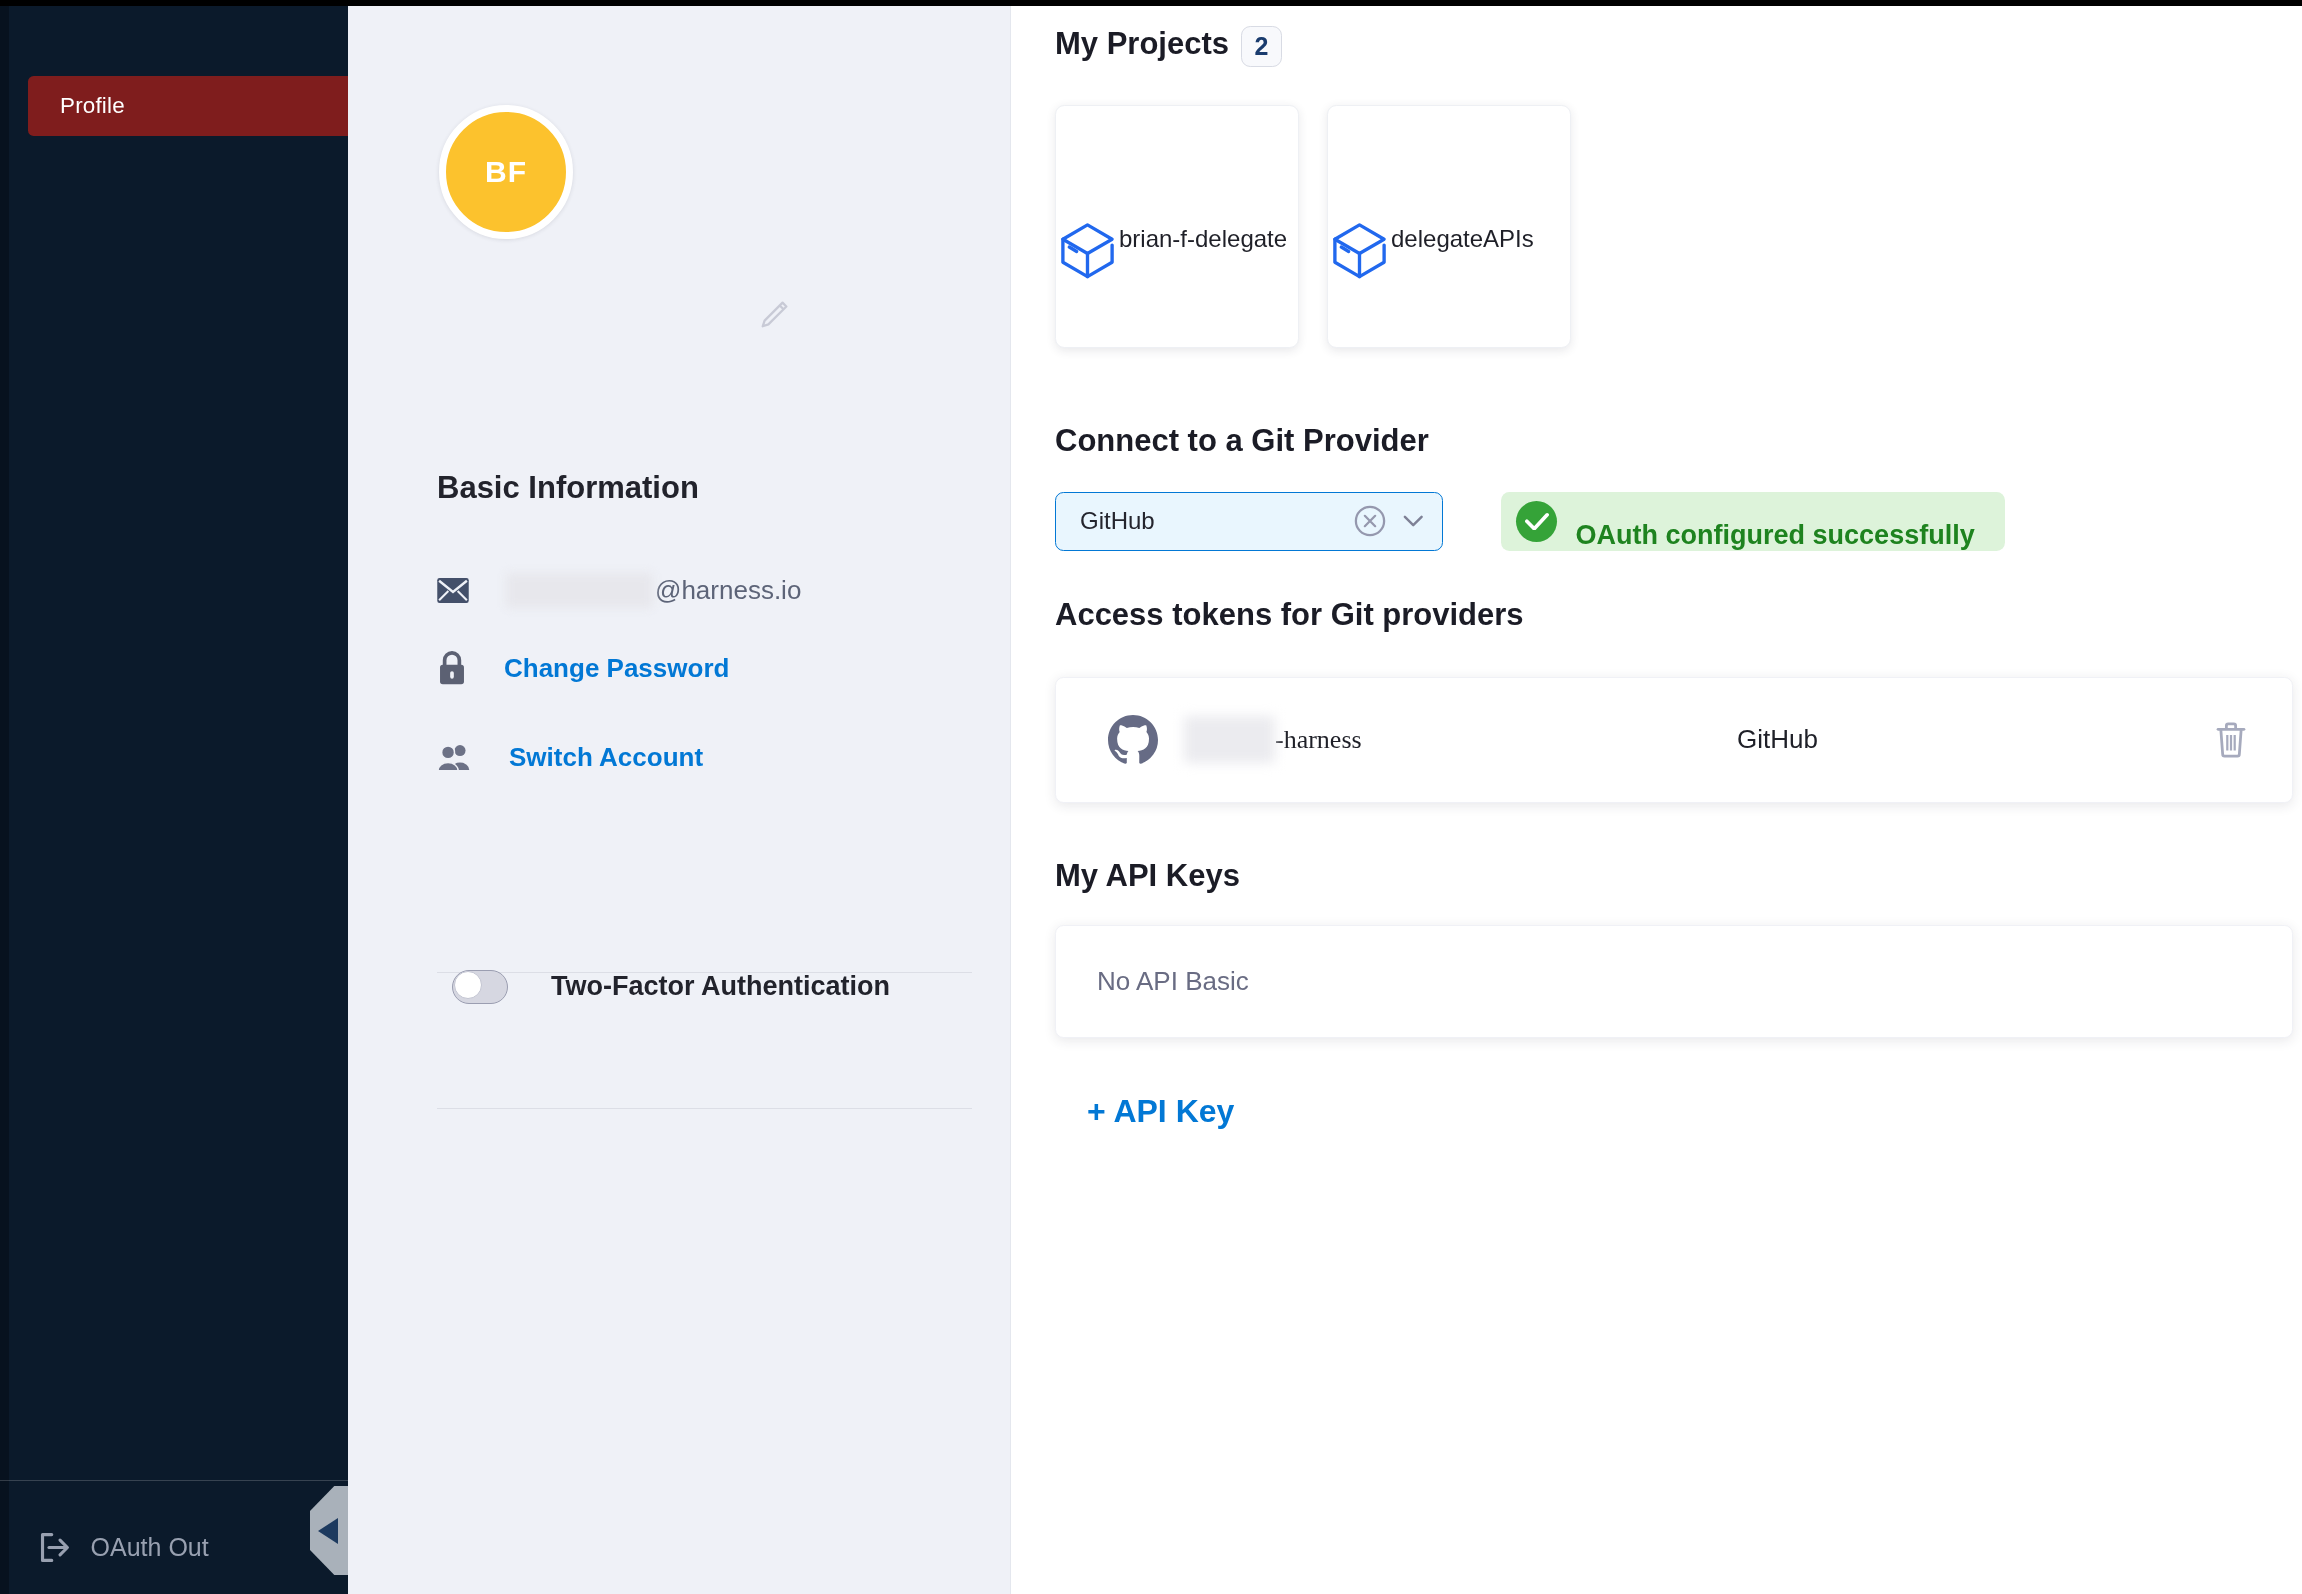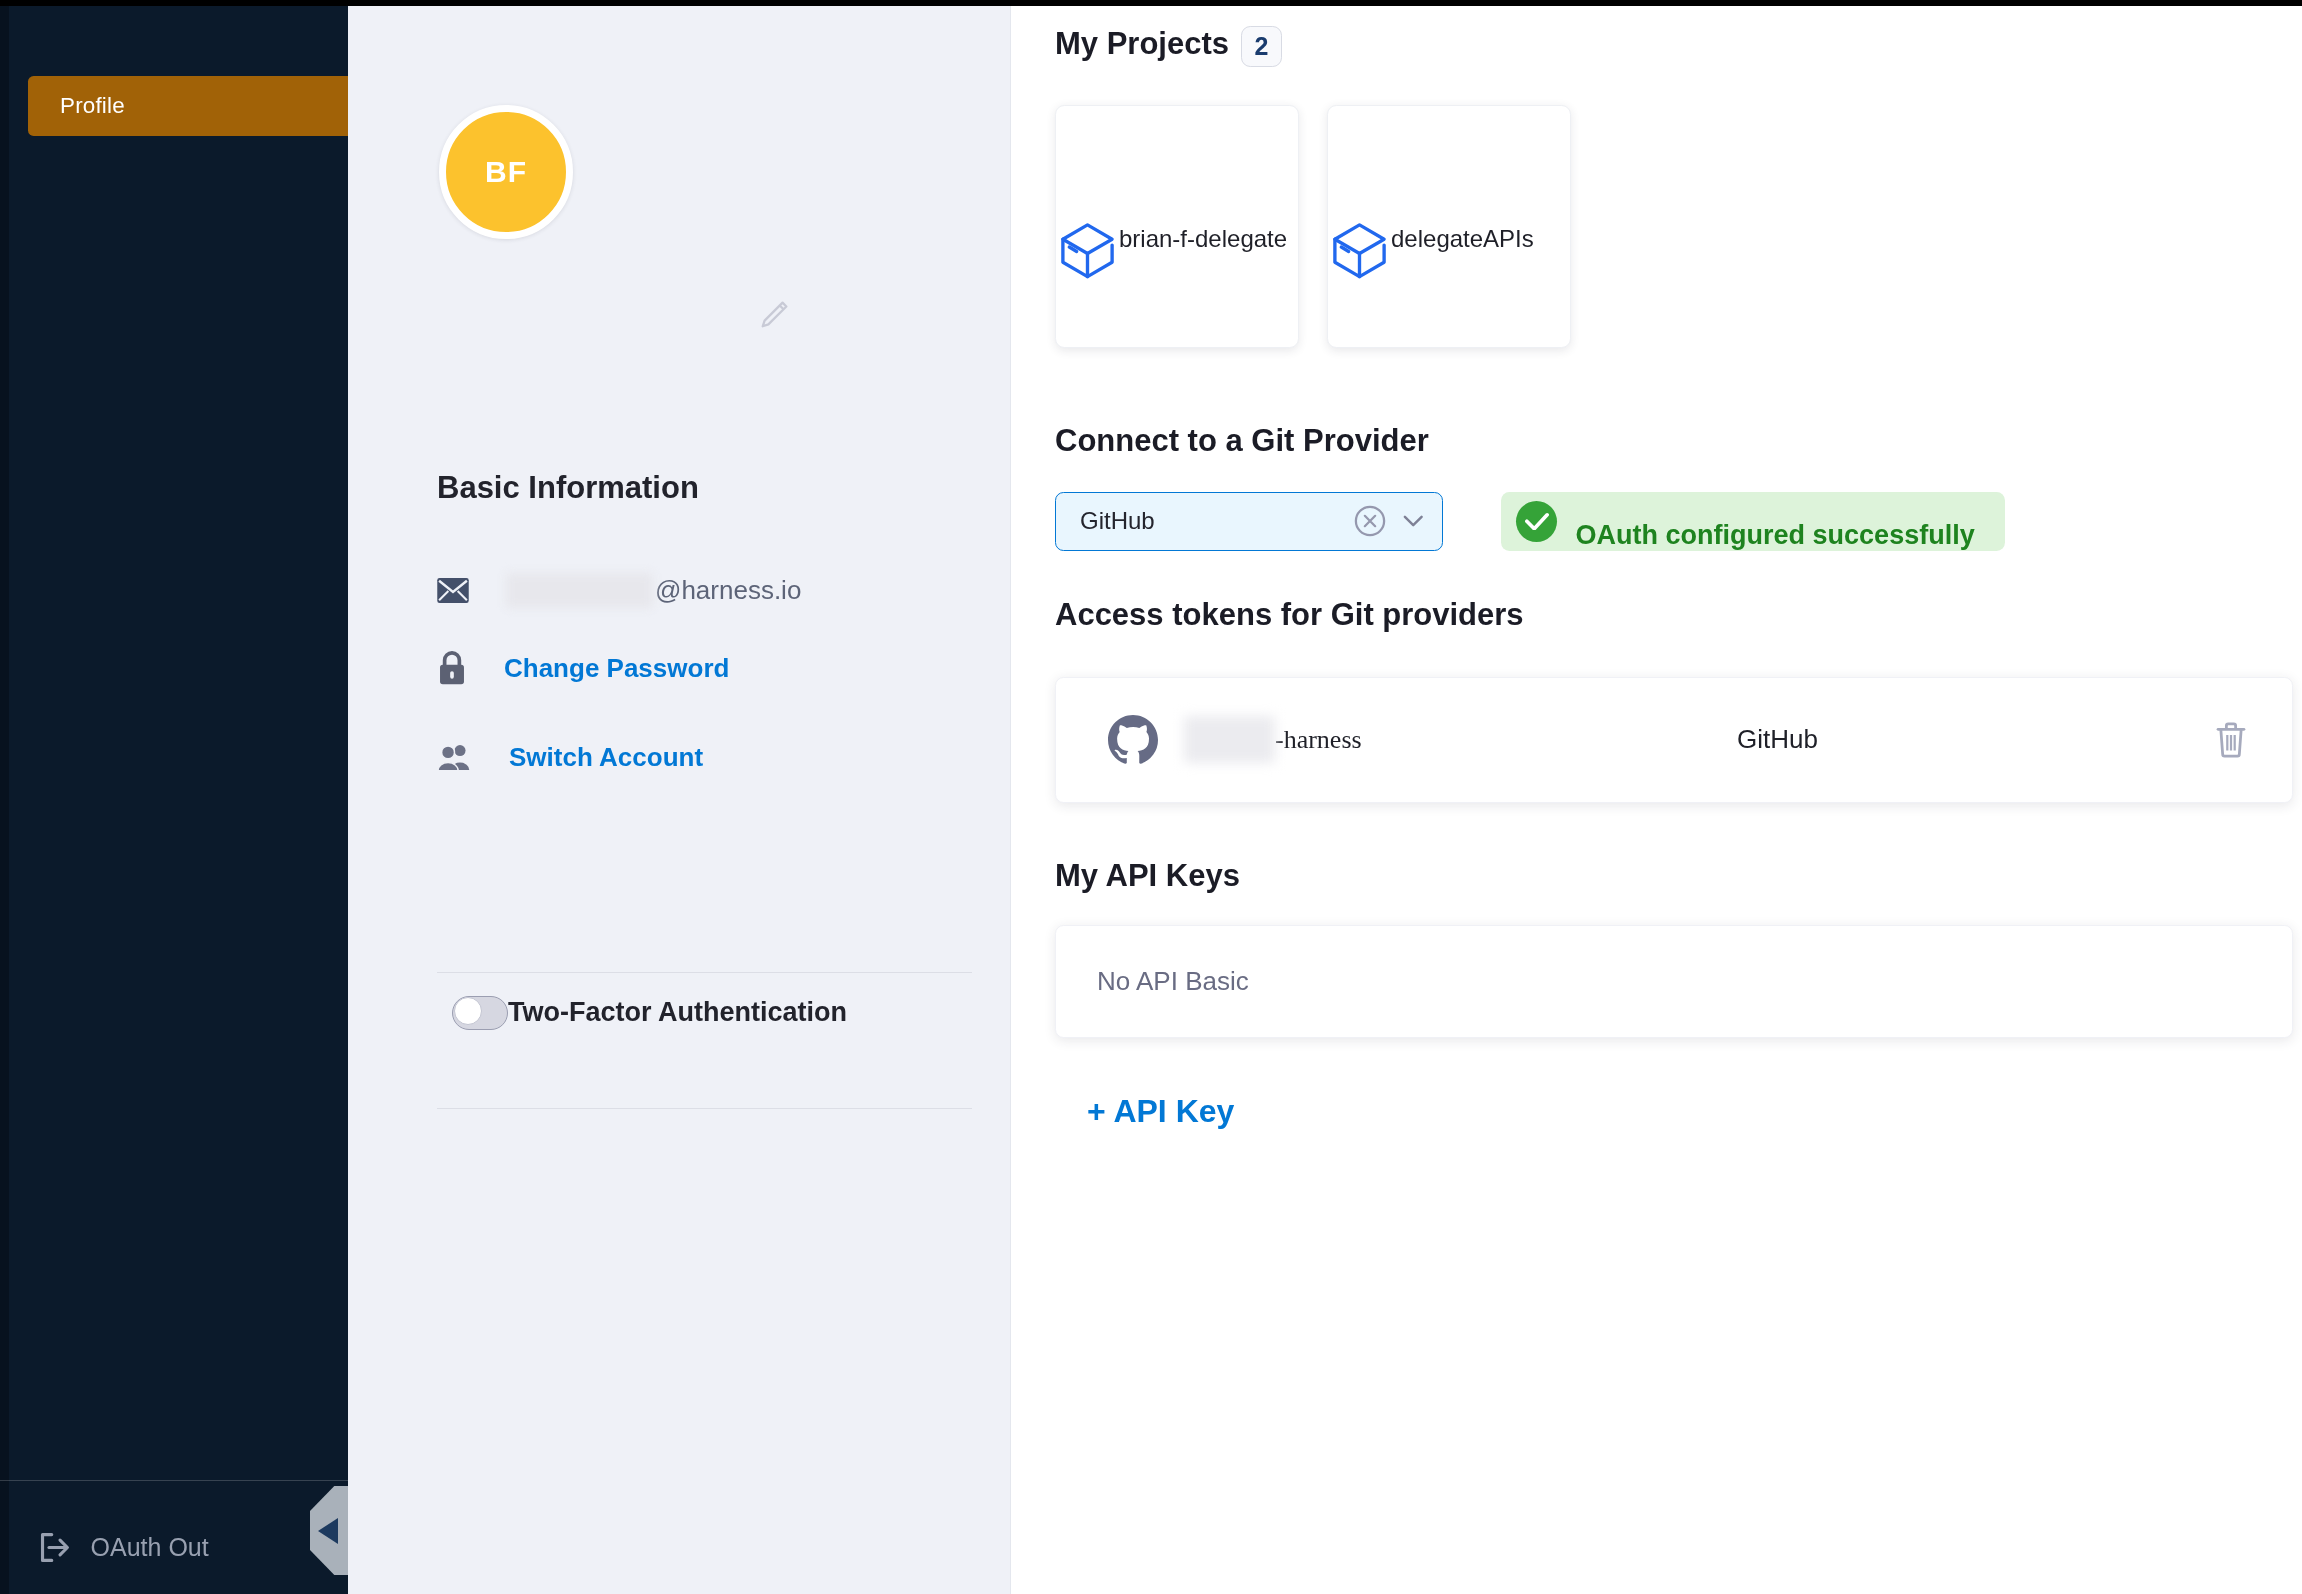--- a/index.html
+++ b/index.html
@@ -7,21 +7,21 @@
     font-family:"Liberation Sans","DejaVu Sans",sans-serif; }
   #screen { position:relative; width:2303px; height:1594px; overflow:hidden; background:#ffffff; }
 
   
   .topbar { position:absolute; left:0; top:0; width:2303px; height:5.6px; background:#000; z-index:30; }
 
   
   .sidebar { position:absolute; left:0; top:0; width:348px; height:1594px; background:#0b1a2b; z-index:1; }
   .sidebar::before { content:""; position:absolute; left:0; top:0; width:9.3px; height:100%; background:rgba(0,0,0,.28); }
   .nav-item-active { position:absolute; left:28px; top:76px; width:320px; height:60px;
-    background:#a16207; border-radius:5.6px 0 0 5.6px; display:flex; align-items:center; cursor:pointer; }
+    background:#7f1d1d; border-radius:5.6px 0 0 5.6px; display:flex; align-items:center; cursor:pointer; }
   .nav-item-active span { color:#ffffff; font-size:22.4px; padding-left:32px; letter-spacing:0.2px; }
   .sidebar-divider { position:absolute; left:0; top:1480px; width:348px; height:0.9px; background:rgba(255,255,255,.18); }
   .signout { position:absolute; left:37px; top:1529px; display:flex; align-items:center; gap:18.6px;
     color:#98a0b0; font-size:25px; cursor:pointer; }
   .collapse-handle { position:absolute; left:310px; top:1486px; width:76px; height:89px; background:#a9b1ba;
     clip-path:polygon(32% 0,68% 0,100% 28%,100% 72%,68% 100%,32% 100%,0 72%,0 28%); cursor:pointer; }
   .collapse-handle .tri { position:absolute; left:7.5px; top:50%; transform:translateY(-50%);
     width:0; height:0; border-top:13px solid transparent; border-bottom:13px solid transparent;
     border-right:20.5px solid #1d3a5f; }
 
@@ -43,21 +43,21 @@
   .basic-heading { position:absolute; left:89px; top:464px; font-size:31px; font-weight:bold; color:#22232c; }
   .info-row { position:absolute; left:89px; display:flex; align-items:center; gap:37px; }
   .row-email { top:567px; }
   .row-password { top:645px; }
   .row-switch { top:736px; }
   .email-blur { width:147px; height:35px; background:#e7e7ec; filter:blur(4.7px); border-radius:2.8px; }
   .email-text { font-size:26px; color:#5d6478; margin-left:-35px; }
   .link { font-size:26px; font-weight:bold; color:#0278d5; cursor:pointer; }
   .mid-divider { position:absolute; left:89px; width:535px; height:0.9px; background:#dcdee6; }
   .div1 { top:966px; } .div2 { top:1102px; }
-  .tfa-row { position:absolute; left:104px; top:990px; display:flex; align-items:center; }
+  .tfa-row { position:absolute; left:104px; top:964px; display:flex; align-items:center; gap:43px; }
   .toggle { position:relative; width:56px; height:34px; border-radius:17px; background:#d6d7e1;
     border:1.9px solid #9b9eb1; cursor:pointer; }
   .toggle .knob { position:absolute; left:0.9px; top:0.9px; width:28px; height:28px; border-radius:50%;
     background:#ffffff; border:0.9px solid #c3c5d2; }
   .tfa-label { font-size:27px; font-weight:bold; color:#22232c; }
 
   
   .main { position:absolute; left:1011px; top:5.6px; width:1292px; height:1589px; background:#ffffff; z-index:2; }
   .sec-heading { position:absolute; left:44px; font-size:31px; font-weight:bold; color:#1b1c26; }
   .h-projects { top:20.5px; display:flex; align-items:flex-start; gap:12px; }

